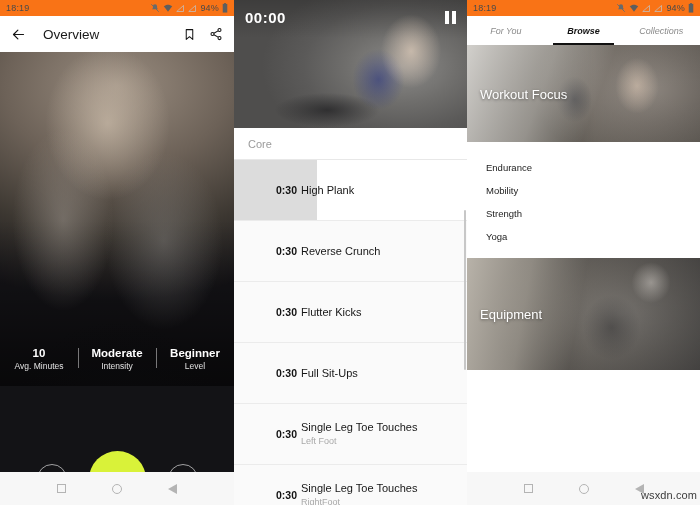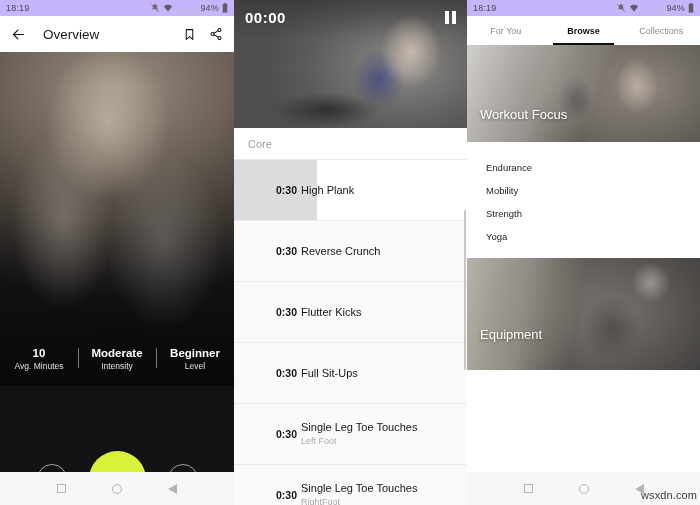--- a/index.html
+++ b/index.html
@@ -10,21 +10,21 @@
     overflow:hidden;
   }
   .screens { display:flex; width:700px; height:505px; }
   .panel { position:relative; overflow:hidden; height:505px; }
   .p1 { width:234px; }
   .p2 { width:233px; }
   .p3 { width:233px; }
 
   
   .statusbar {
-    height:16px; background:#c4b5fd; display:flex; align-items:center;
+    height:16px; background:#f97316; display:flex; align-items:center;
     padding:8px 6px; font-size:9px; color:#4a4a4a; letter-spacing:.2px;
     position:relative; z-index:30;
   }
   .statusbar .clock { flex:0 0 auto; }
   .statusbar .sb-right { margin-left:auto; display:flex; align-items:center; gap:3px; }
   .sb-ico { display:block; }
   .sb-pct { font-size:9px; color:#4a4a4a; }
 
   
   .appbar {
@@ -149,35 +149,35 @@
   .ex-body { position:relative; padding-left:8px; }
   .ex-name { font-size:11px; color:#161616; line-height:14px; }
   .ex-sub { font-size:9px; color:#a9a9a9; line-height:13px; margin-top:1px; }
   .scroll-track {
     position:absolute; right:1px; top:210px; width:2px; height:160px;
     background:#c7c7c7; border-radius:1px;
   }
 
   
   .tabs {
-    display:flex; height:29px; background:#fff; position:relative; z-index:20;
+    display:flex; height:29px; background:#fff; position:relative; z-index:20;font-style:italic;
   }
   .tab {
     flex:1; display:flex; align-items:center; justify-content:center;
     font-size:9px; color:#8c8c8c; cursor:pointer; position:relative;
   }
   .tab.active { color:#121212; font-weight:bold; }
   .tab.active:after {
     content:""; position:absolute; left:8px; right:8px; bottom:0;
     height:2.5px; background:#111;
   }
   .card { position:relative; overflow:hidden; }
   .card .card-label {
     position:absolute; left:13px; top:50%; transform:translateY(-50%);
-    color:#fff; font-size:13px; text-shadow:0 1px 3px rgba(0,0,0,.45); z-index:3;margin-top:20px;
+    color:#fff; font-size:13px; text-shadow:0 1px 3px rgba(0,0,0,.45); z-index:3;
   }
   .card-focus {
     height:97px;
     background:
       radial-gradient(ellipse 50% 80% at 78% 45%, #9b938b 0%, #7d766f 45%, #5d5851 100%),
       #6b655e;
   }
   .card-focus:before{
     content:""; position:absolute; inset:0;
     background:

